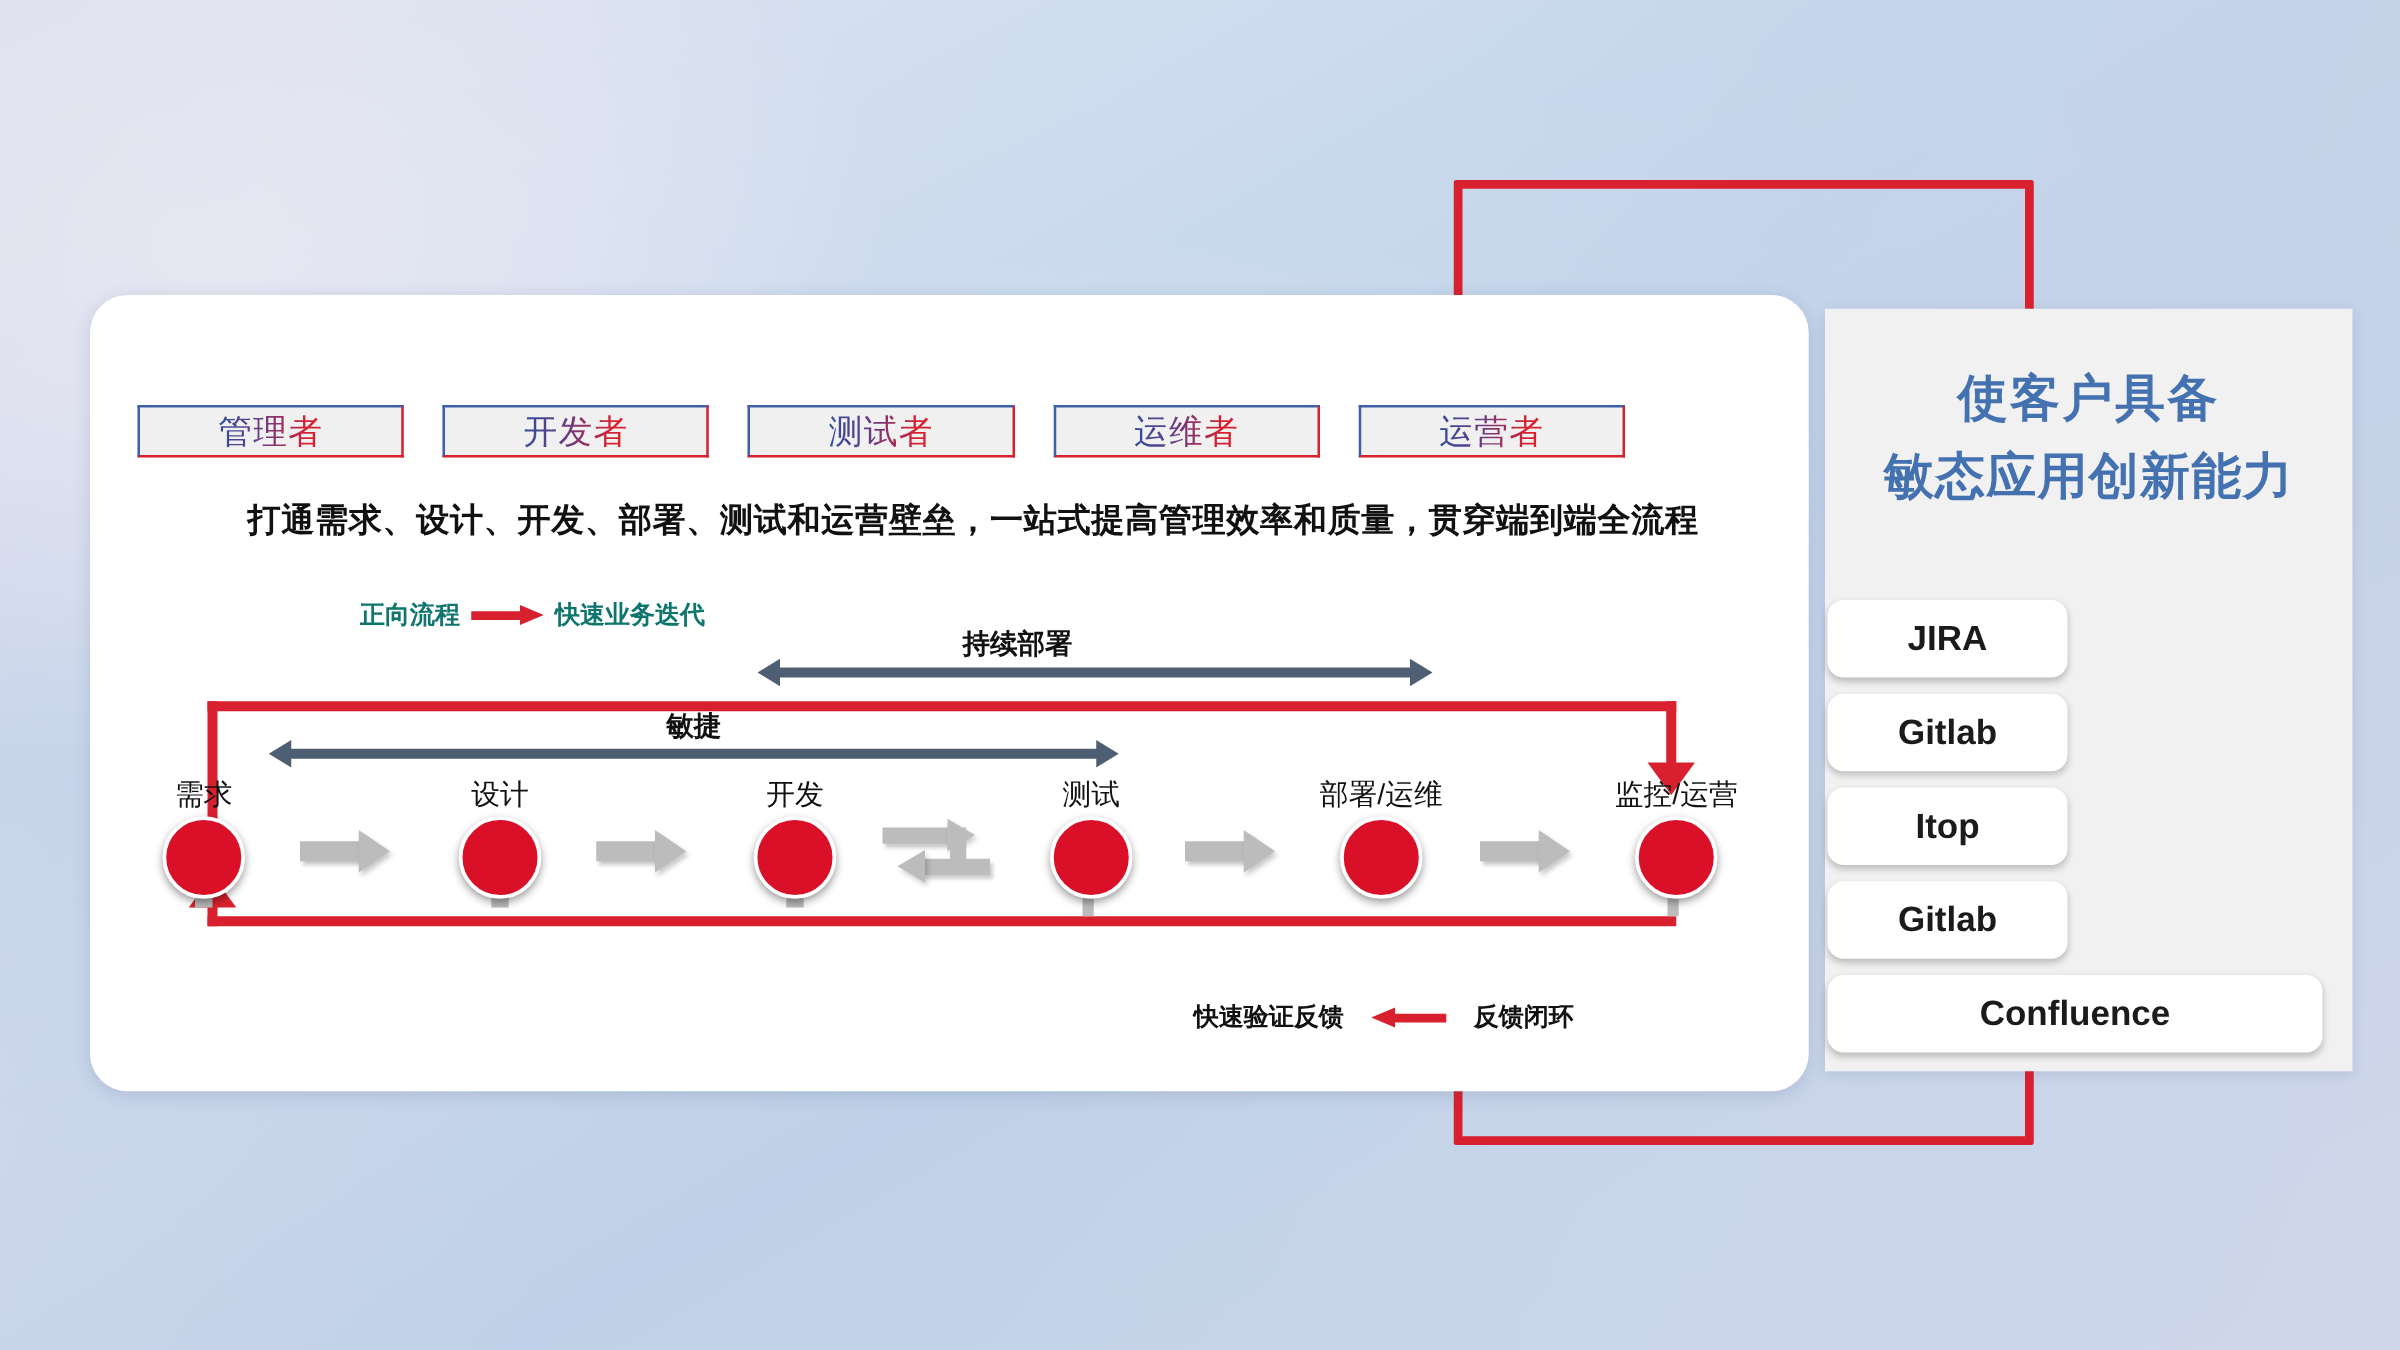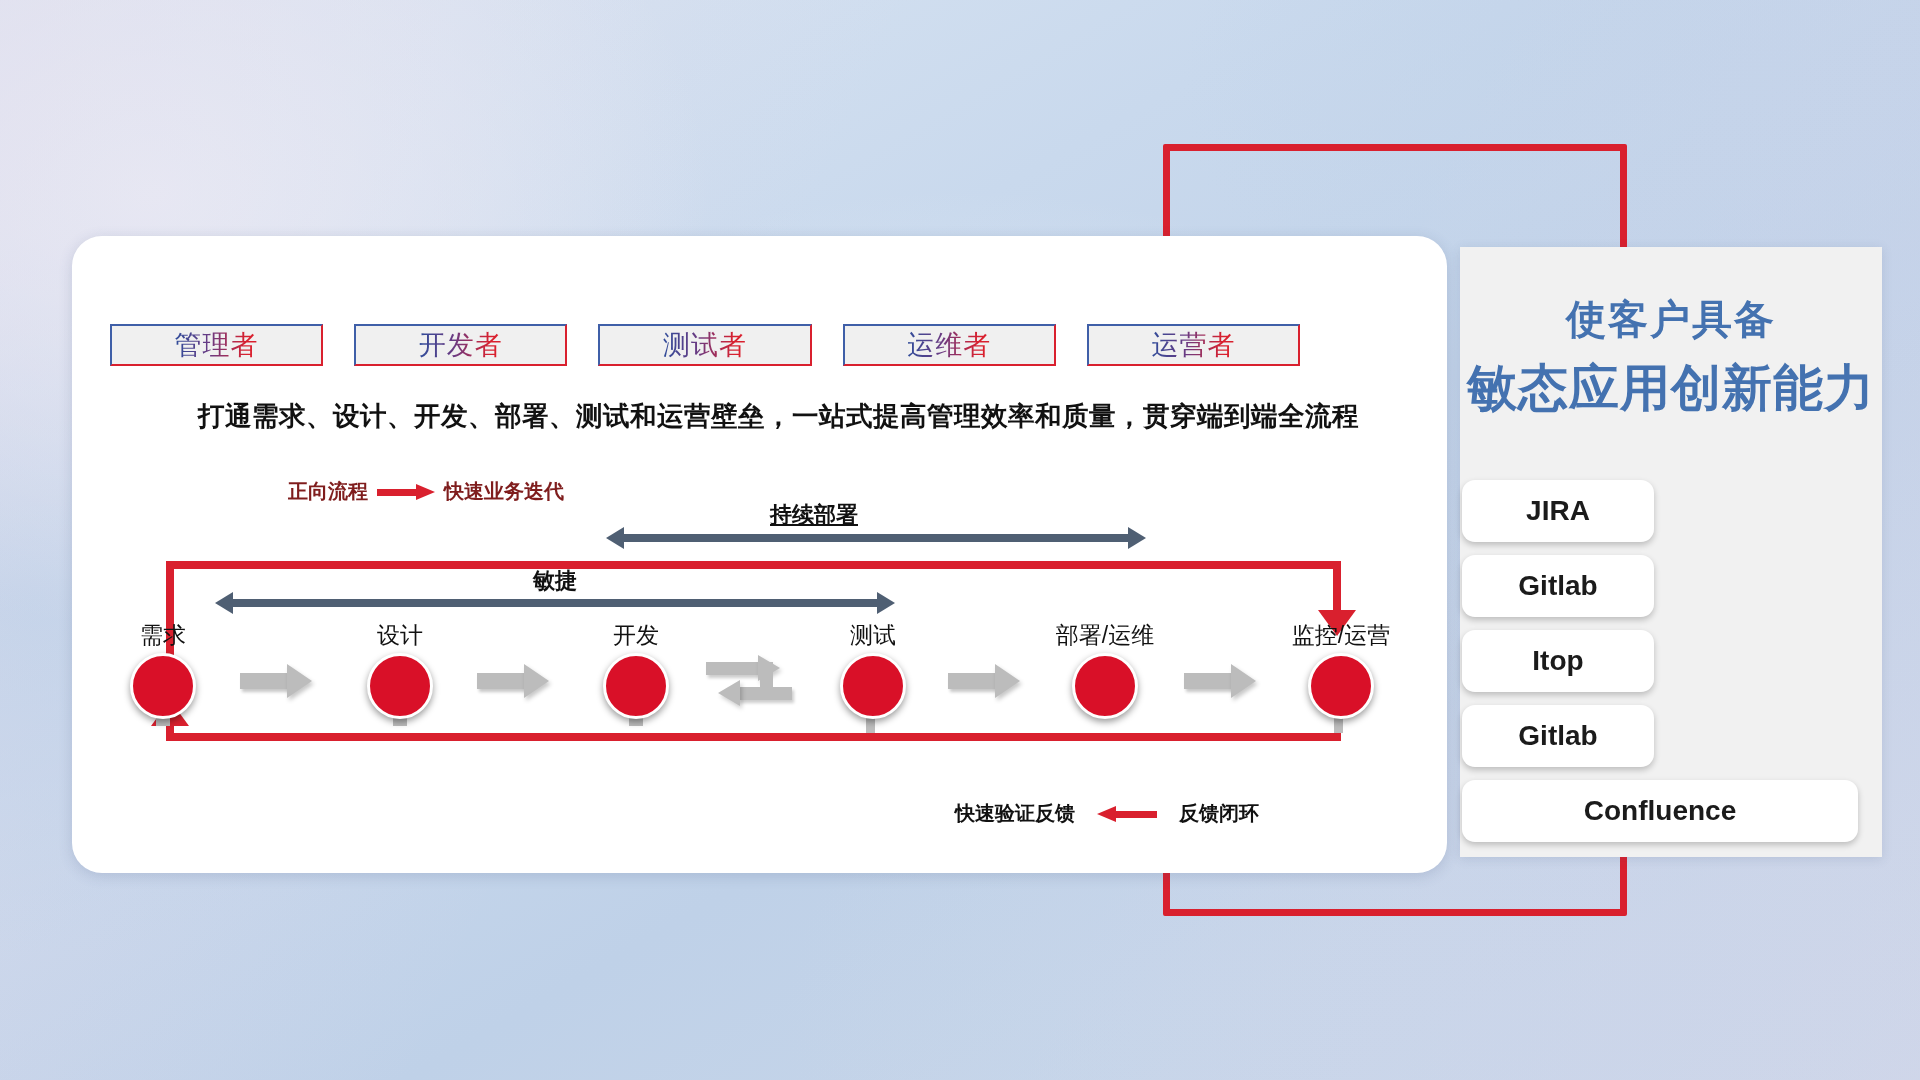--- a/index.html
+++ b/index.html
@@ -40,21 +40,21 @@
      background:linear-gradient(90deg,#2f4c9a 0%,#6b3a82 42%,#d9202e 85%);
      -webkit-background-clip:text;background-clip:text;color:transparent;
      -webkit-text-fill-color:transparent;}
 
   
   #caption{position:absolute;left:72px;top:398px;width:1413px;text-align:center;
      font-size:26.5px;font-weight:bold;color:#111;letter-spacing:.5px;white-space:nowrap;}
 
   
   #legend-fwd{position:absolute;left:288px;top:478px;display:flex;align-items:center;gap:9px;
-     font-size:20px;font-weight:bold;color:#7f1d1d;}
+     font-size:20px;font-weight:bold;color:#0f766e;}
   .red-arrow-r{width:58px;height:16px;position:relative;}
   .red-arrow-r .shaft{position:absolute;left:0;top:5px;width:40px;height:7px;background:#d9202e;}
   .red-arrow-r .head{position:absolute;right:0;top:0;width:0;height:0;
      border-top:8px solid transparent;border-bottom:8px solid transparent;border-left:19px solid #d9202e;}
 
   
   #legend-fb{position:absolute;left:955px;top:800px;display:flex;align-items:center;gap:22px;
      font-size:20px;font-weight:bold;color:#111;}
   .red-arrow-l{width:60px;height:16px;position:relative;}
   .red-arrow-l .shaft{position:absolute;right:0;top:5px;width:42px;height:7px;background:#d9202e;}
@@ -112,21 +112,21 @@
   .vup{position:absolute;width:14px;background:#bdbdbd;}
   .vup-head{position:absolute;width:0;height:0;
      border-left:15px solid transparent;border-right:15px solid transparent;border-bottom:20px solid #bdbdbd;}
   .vline{position:absolute;width:9px;background:#bdbdbd;}
 
   
   #panel{position:absolute;left:1460px;top:247px;width:422px;height:610px;background:#f1f1f1;
      box-shadow:0 2px 10px rgba(60,80,120,.15);}
   #panel-title{position:absolute;left:1460px;top:288px;width:422px;text-align:center;color:#4472b0;}
   #panel-title .l1{font-size:40px;font-weight:bold;line-height:1.55;letter-spacing:2px;}
-  #panel-title .l2{font-size:50px;font-weight:bold;line-height:1.55;letter-spacing:1px;}
+  #panel-title .l2{font-size:40px;font-weight:bold;line-height:1.55;letter-spacing:1px;}
   #tools{position:absolute;left:1462px;top:480px;width:418px;
      display:flex;flex-wrap:wrap;gap:13px 12px;justify-content:center;flex-direction:column;}
   .tool{background:#fff;border-radius:13px;height:62px;
      display:flex;align-items:center;justify-content:center;
      font-size:28px;font-weight:bold;color:#1b1b1b;
      box-shadow:0 3px 6px rgba(0,0,0,.22);}
   .tool.half{width:192px;}
   .tool.full{width:396px;}
 </style>
 </head>
@@ -161,21 +161,21 @@
 
 <div id="legend-fwd">
   <span>正向流程</span>
   <span class="red-arrow-r">
       <span class="shaft"></span>
       <span class="head"></span>
     </span>
   <span>快速业务迭代</span>
 </div>
 
-<div class="dbl-label" style="left:770px;top:500px;text-decoration:underline;">持续部署</div>
+<div class="dbl-label" style="left:770px;top:500px;">持续部署</div>
 <div class="dbl" style="left:606px;top:527px;width:540px;">
   <span class="hl"></span>
     <span class="bar"></span>
     <span class="hr"></span>
 </div>
 
 <div class="dbl-label" style="left:533px;top:566px;">敏捷</div>
 <div class="dbl" style="left:215px;top:592px;width:680px;">
   <span class="hl"></span>
     <span class="bar"></span>

